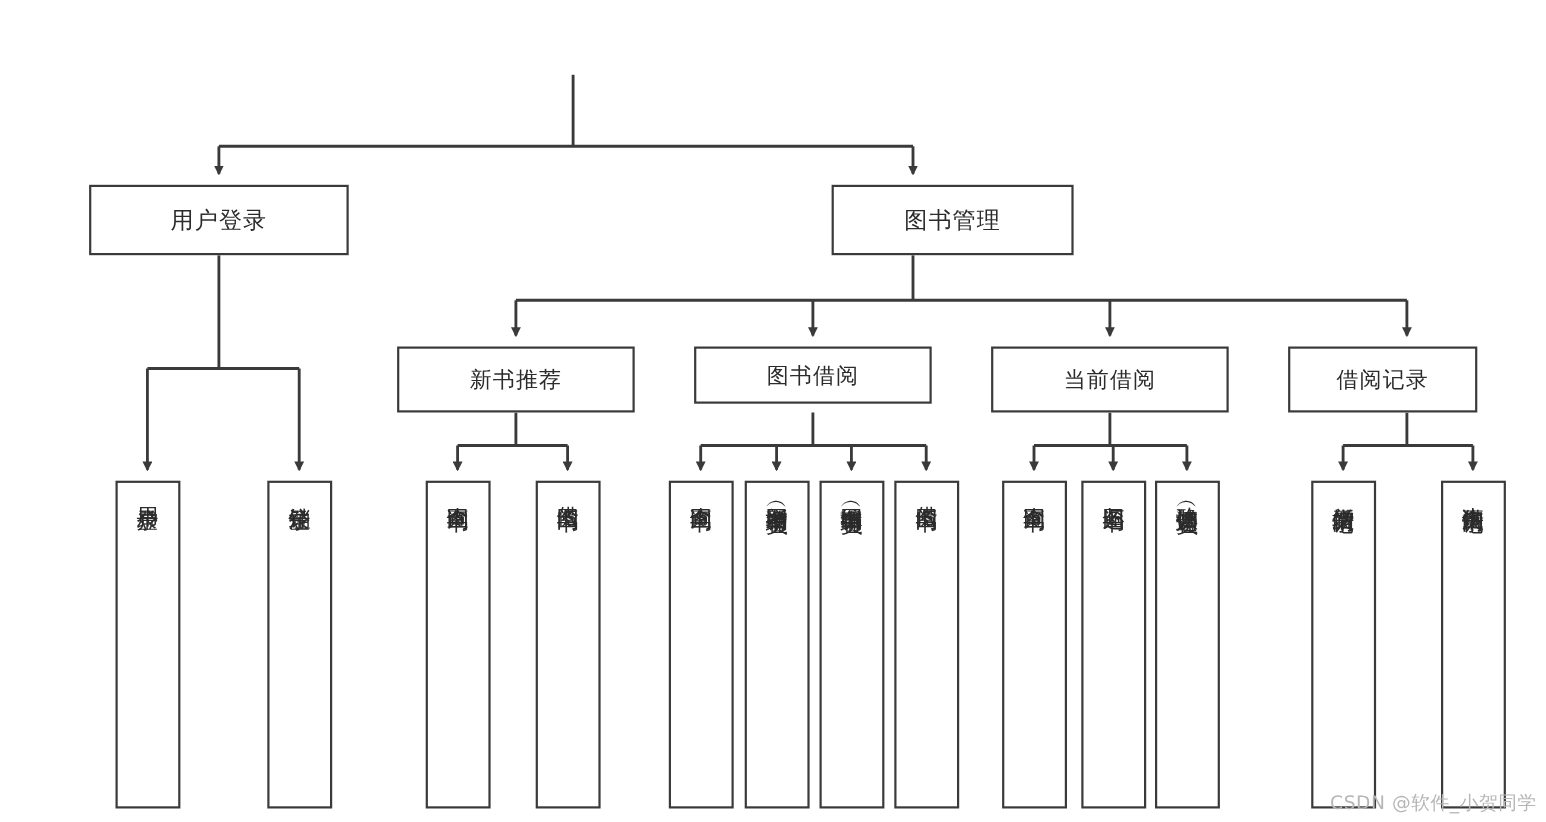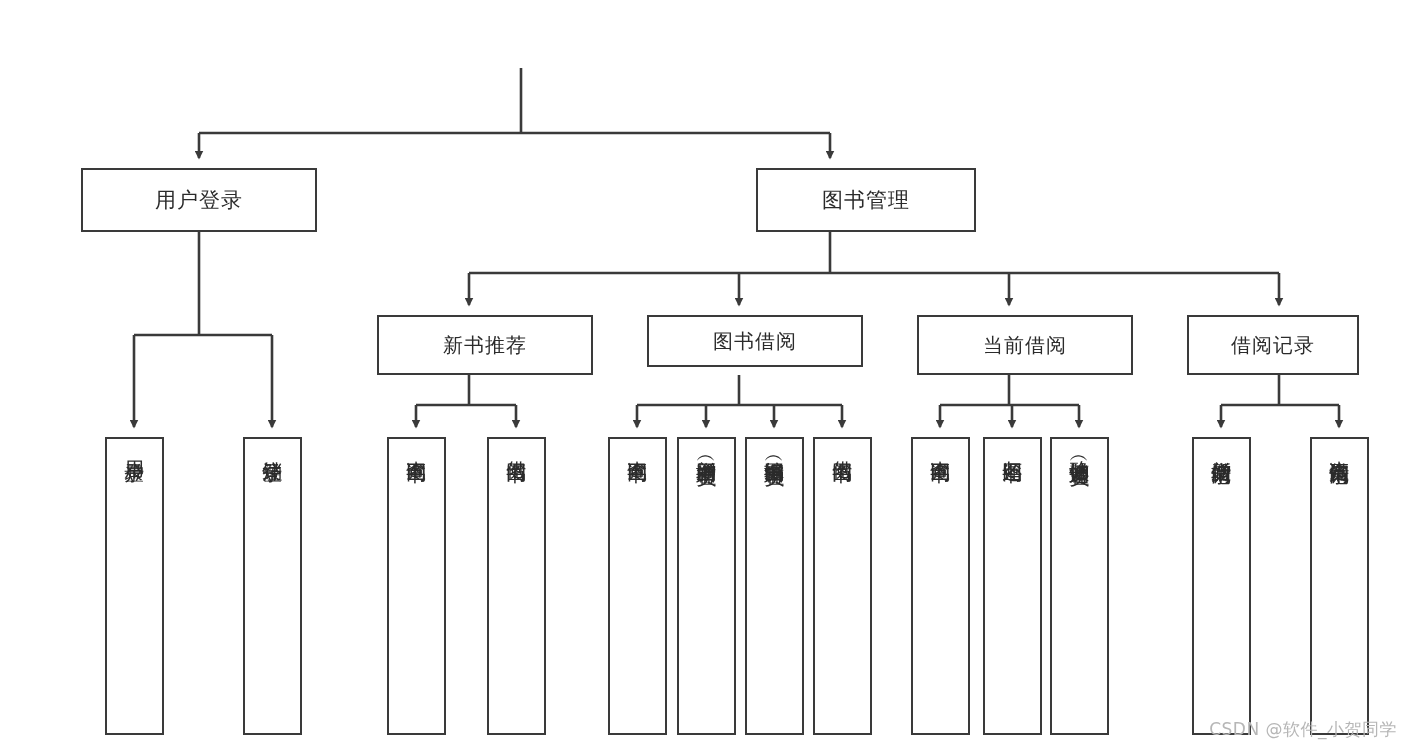--- a/index.html
+++ b/index.html
@@ -36,21 +36,20 @@
     z-index: 2;
   }
   .node.root {
     font-size: 23px;
   }
   .node.level2 {
     font-size: 21px;
   }
   .node.level3 {
     font-size: 20px;
-    margin-left: 16px;
   }
   .node.leaf {
     font-size: 20px;
     align-items: flex-start;
     justify-content: center;
     padding-top: 6px;
   }
   .vtext {
     writing-mode: vertical-rl;
     text-orientation: upright;

